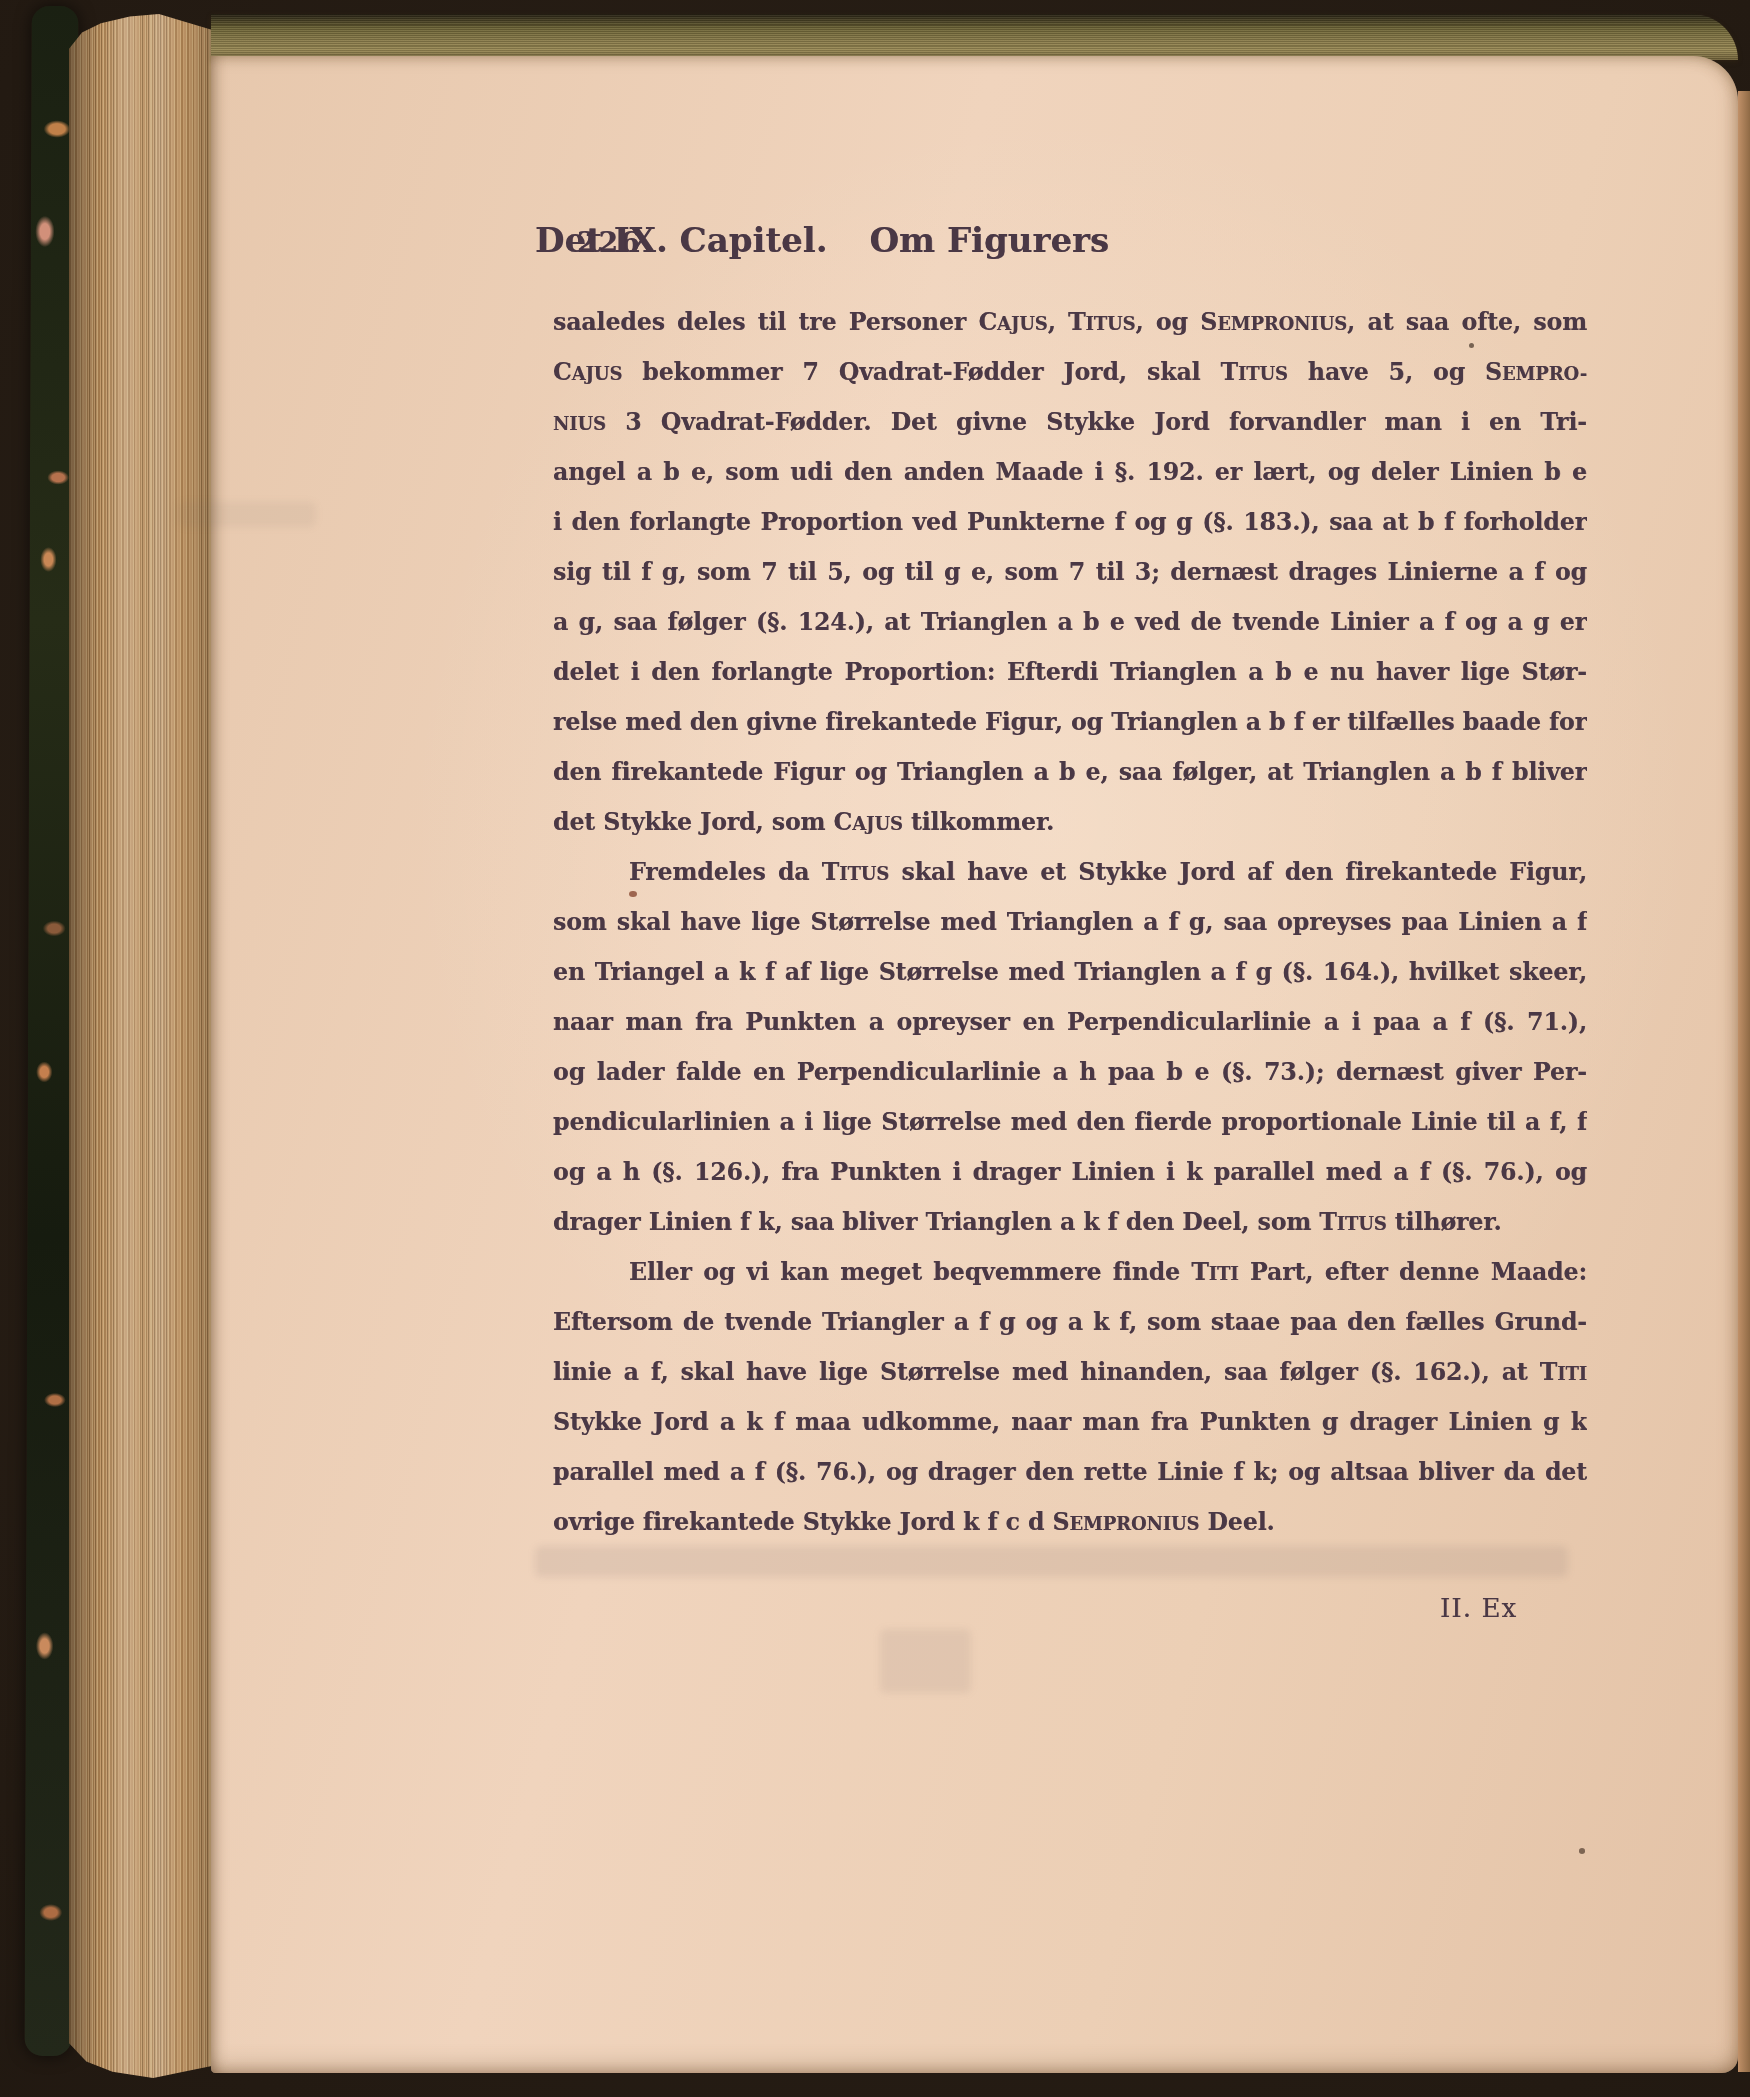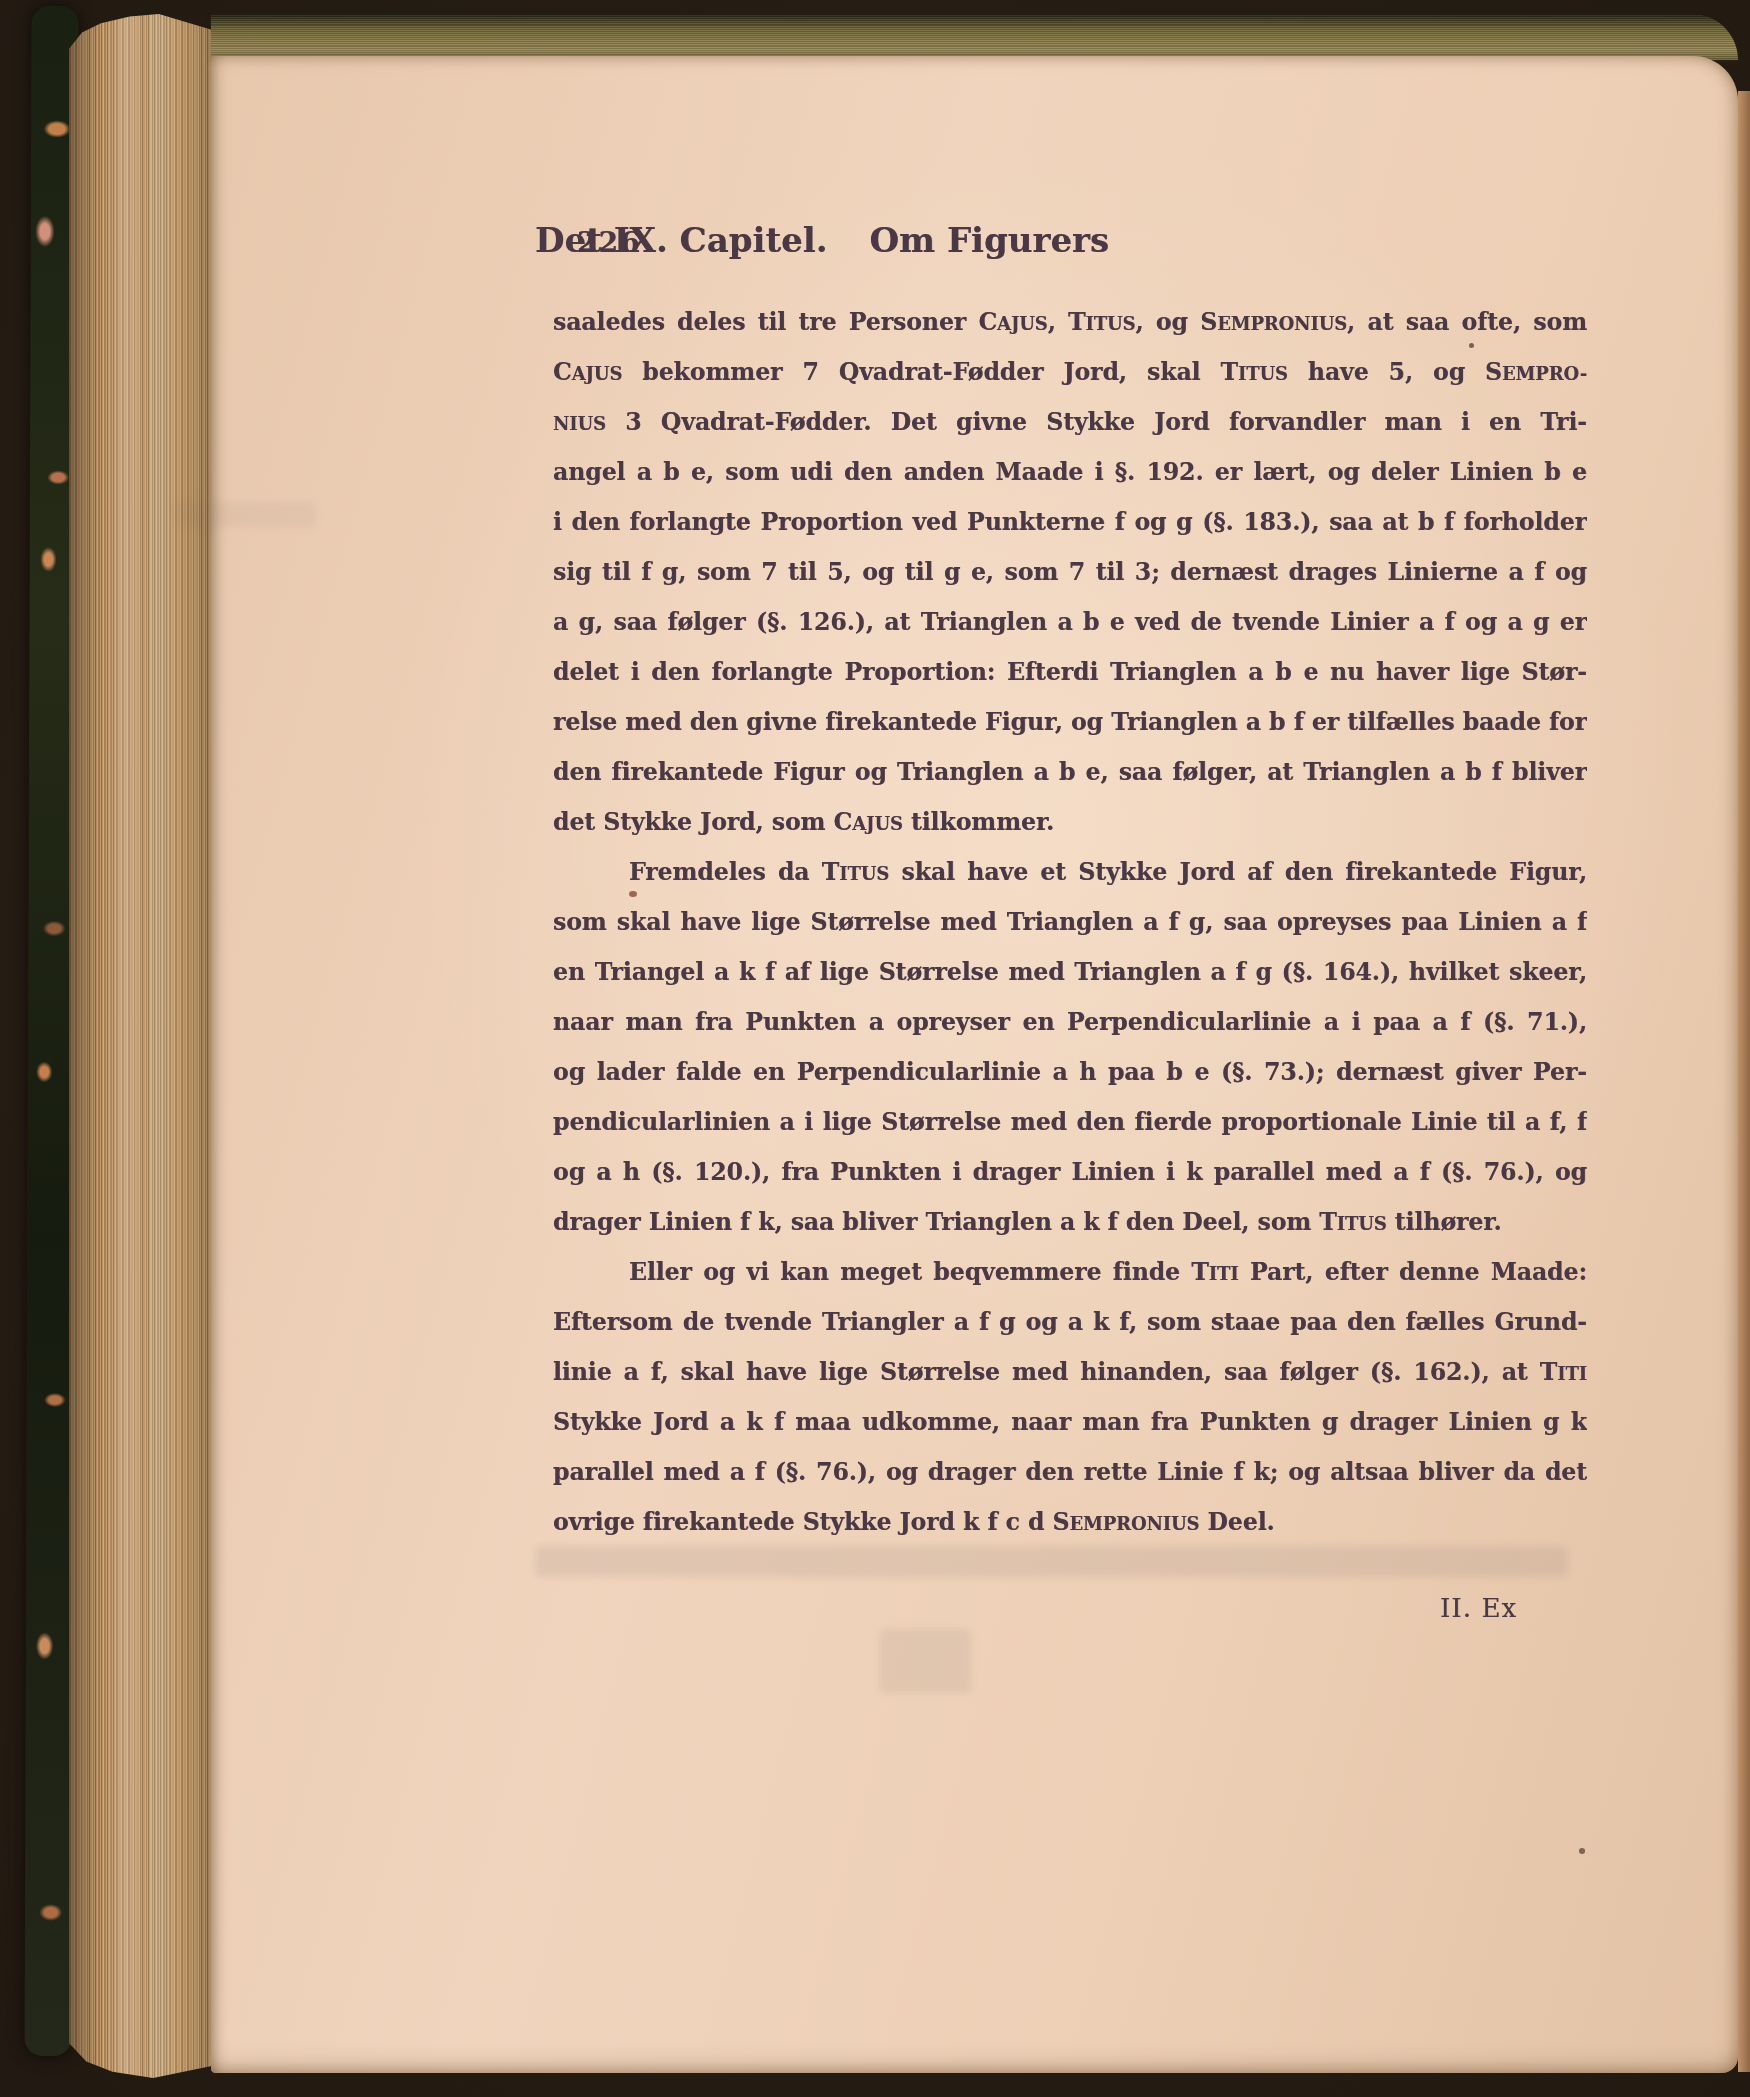--- a/index.html
+++ b/index.html
@@ -86,32 +86,32 @@
       <span>Om Figurers</span>
     </div>
 
     <div class="body-block ink">
         <div class="line">saaledes deles til tre Personer <span>C</span><span class="sc-small">AJUS</span>, <span>T</span><span class="sc-small">ITUS</span>, og <span>S</span><span class="sc-small">EMPRONIUS</span>, at saa ofte, som</div>
         <div class="line"><span>C</span><span class="sc-small">AJUS</span> bekommer 7 Qvadrat-Fødder Jord, skal <span>T</span><span class="sc-small">ITUS</span> have 5, og <span>S</span><span class="sc-small">EMPRO-</span></div>
         <div class="line"><span class="sc-small">NIUS</span> 3 Qvadrat-Fødder. Det givne Stykke Jord forvandler man i en Tri-</div>
         <div class="line">angel a b e, som udi den anden Maade i §. 192. er lært, og deler Linien b e</div>
         <div class="line">i den forlangte Proportion ved Punkterne f og g (§. 183.), saa at b f forholder</div>
         <div class="line">sig til f g, som 7 til 5, og til g e, som 7 til 3; dernæst drages Linierne a f og</div>
-        <div class="line">a g, saa følger (§. 126.), at Trianglen a b e ved de tvende Linier a f og a g er</div>
+        <div class="line">a g, saa følger (§. 124.), at Trianglen a b e ved de tvende Linier a f og a g er</div>
         <div class="line">delet i den forlangte Proportion: Efterdi Trianglen a b e nu haver lige Stør-</div>
         <div class="line">relse med den givne firekantede Figur, og Trianglen a b f er tilfælles baade for</div>
         <div class="line">den firekantede Figur og Trianglen a b e, saa følger, at Trianglen a b f bliver</div>
         <div class="line nofill">det Stykke Jord, som <span>C</span><span class="sc-small">AJUS</span> tilkommer.</div>
         <div class="line indent">Fremdeles da <span>T</span><span class="sc-small">ITUS</span> skal have et Stykke Jord af den firekantede Figur,</div>
         <div class="line">som skal have lige Størrelse med Trianglen a f g, saa opreyses paa Linien a f</div>
         <div class="line">en Triangel a k f af lige Størrelse med Trianglen a f g (§. 164.), hvilket skeer,</div>
         <div class="line">naar man fra Punkten a opreyser en Perpendicularlinie a i paa a f (§. 71.),</div>
         <div class="line">og lader falde en Perpendicularlinie a h paa b e (§. 73.); dernæst giver Per-</div>
         <div class="line">pendicularlinien a i lige Størrelse med den fierde proportionale Linie til a f, f g,</div>
-        <div class="line">og a h (§. 120.), fra Punkten i drager Linien i k parallel med a f (§. 76.), og</div>
+        <div class="line">og a h (§. 126.), fra Punkten i drager Linien i k parallel med a f (§. 76.), og</div>
         <div class="line nofill">drager Linien f k, saa bliver Trianglen a k f den Deel, som <span>T</span><span class="sc-small">ITUS</span> tilhører.</div>
         <div class="line indent">Eller og vi kan meget beqvemmere finde <span>T</span><span class="sc-small">ITI</span> Part, efter denne Maade:</div>
         <div class="line">Eftersom de tvende Triangler a f g og a k f, som staae paa den fælles Grund-</div>
         <div class="line">linie a f, skal have lige Størrelse med hinanden, saa følger (§. 162.), at <span>T</span><span class="sc-small">ITI</span></div>
         <div class="line">Stykke Jord a k f maa udkomme, naar man fra Punkten g drager Linien g k</div>
         <div class="line">parallel med a f (§. 76.), og drager den rette Linie f k; og altsaa bliver da det</div>
         <div class="line nofill">ovrige firekantede Stykke Jord k f c d <span>S</span><span class="sc-small">EMPRONIUS</span> Deel.</div>
       </div>
 
     <div class="catchword ink">II. Ex</div>

